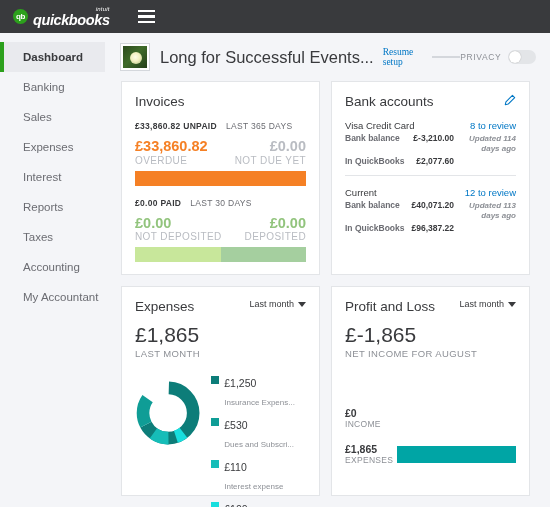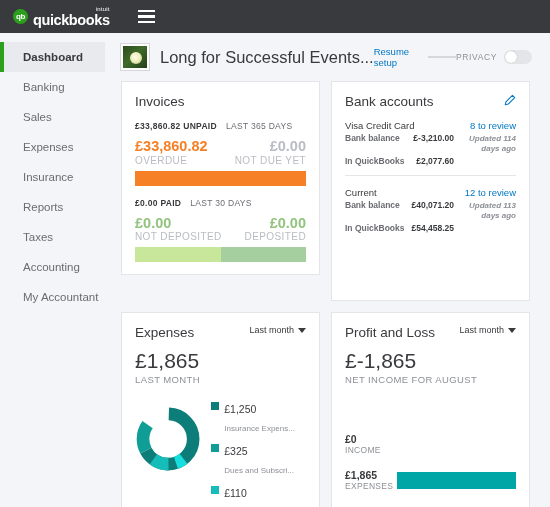--- a/index.html
+++ b/index.html
@@ -15,21 +15,21 @@
     height: 33px; background: #393a3d;
     display: flex; align-items: center; padding-left: 13px; text-align: right;
   }
   .logo { display: flex; align-items: center; gap: 5px; }
   .qb-mark {
     width: 15px; height: 15px; border-radius: 50%;
     background: #2ca01c; color: #fff; font-size: 8px; font-weight: bold;
     display: flex; align-items: center; justify-content: center;
     letter-spacing: -0.5px;
   }
-  .logo-text { display: flex; flex-direction: column; line-height: 1; }
+  .logo-text { display: flex; flex-direction: column; line-height: 1; font-style: italic; }
   .logo-intuit { font-size: 6px; color: #fff; letter-spacing: .2px; margin-bottom: 1px; }
   .logo-qb { font-size: 14.5px; color: #fff; font-weight: bold; letter-spacing: -.4px; }
   .hamburger { margin-left: 28px; display: flex; flex-direction: column; gap: 3px; cursor: pointer; }
   .hamburger span { display: block; width: 17px; height: 2.5px; background: #fff; }
 
   
   .body-wrap { display: flex; height: 474px; }
   .sidebar { width: 105px; background: #f4f5f8; padding-top: 9px; flex-shrink: 0; }
   .nav-item {
     position: relative; height: 30px; display: flex; align-items: center;
@@ -53,42 +53,42 @@
   }
   .thumb::after {
     content: ""; position: absolute; left: 7px; top: 6px;
     width: 12px; height: 12px; border-radius: 50%;
     background: radial-gradient(circle at 45% 42%, #fdfde8 0%, #f2f0c0 45%, #c9d49a 75%, #8fae64 100%);
   }
   .page-title {
     font-size: 16.5px; color: #393a3d; margin-left: 11px;
     white-space: nowrap; font-weight: normal;
   }
-  .resume-link { font-size: 9.5px; color: #0077c5; cursor: pointer; }
+  .resume-link { font-size: 9.5px; color: #0077c5; margin-left: 9px; cursor: pointer; font-family: Liberation Serif, serif; }
   .setup-bar { width: 38px; height: 2px; background: #d4d7dc; margin-left: 9px; }
   .privacy-wrap { margin-left: auto; display: flex; align-items: center; gap: 7px; padding-right: 9px; }
   .privacy-label { font-size: 8.5px; color: #8d9096; letter-spacing: .6px; }
   .toggle {
     width: 28px; height: 14px; border-radius: 7px; background: #e3e5e8;
     position: relative; cursor: pointer;
   }
   .toggle::after {
     content: ""; position: absolute; left: 1px; top: 1px;
     width: 12px; height: 12px; border-radius: 50%; background: #fff;
     box-shadow: 0 0 1px rgba(0,0,0,.35);
   }
 
   
   .grid { display: flex; flex-wrap: wrap; gap: 11px; padding-left: 8px; }
   .card {
     width: 199px; background: #fff; border: 1px solid #e3e5e8;
     padding: 12px 13px; position: relative;
   }
   .card-invoices { height: 194px; }
-  .card-bank { height: 220px; padding-bottom: 8px; }
+  .card-bank { height: 194px; padding-bottom: 8px; }
   .card-expenses { height: 210px; }
   .card-pnl { height: 210px; }
   .card-head { display: flex; align-items: flex-start; justify-content: space-between; }
   .card-title { font-size: 13.5px; color: #393a3d; font-weight: normal; }
   .pencil { cursor: pointer; }
   .range-sel { font-size: 9px; color: #393a3d; display: flex; align-items: center; gap: 4px; cursor: pointer; }
   .caret { width: 0; height: 0; border-left: 4px solid transparent; border-right: 4px solid transparent; border-top: 5px solid #393a3d; }
 
   
   .inv-meta { margin-top: 12px; font-size: 8.5px; letter-spacing: .3px; }
@@ -169,21 +169,21 @@
     <div class="nav-item">
         <span>Banking</span>
       </div>
     <div class="nav-item">
         <span>Sales</span>
       </div>
     <div class="nav-item">
         <span>Expenses</span>
       </div>
     <div class="nav-item">
-        <span>Insurance</span>
+        <span>Interest</span>
       </div>
     <div class="nav-item">
         <span>Reports</span>
       </div>
     <div class="nav-item">
         <span>Taxes</span>
       </div>
     <div class="nav-item">
         <span>Accounting</span>
       </div>
@@ -282,21 +282,21 @@
             <span class="acct-name">Current</span>
             <span class="acct-review">12 to review</span>
           </div>
           <div class="acct-line">
             <span class="acct-k">Bank balance</span>
             <span class="acct-v">£40,071.20</span>
             <span class="acct-u">Updated 113 days ago</span>
           </div>
           <div class="acct-line">
             <span class="acct-k">In QuickBooks</span>
-            <span class="acct-v">£54,458.25</span>
+            <span class="acct-v">£96,387.22</span>
             <span class="acct-u"></span>
           </div>
         </div>
 
       </div>
 
       <div class="card card-expenses">
         <div class="card-head">
           <div class="card-title">Expenses</div>
           <span class="range-sel">
@@ -320,21 +320,21 @@
             <div class="leg-item">
               <span class="swatch" style="background:#0d7d79"></span>
               <span>
                 <span class="leg-amt">£1,250</span>
                 <span class="leg-cat">Insurance Expens...</span>
               </span>
             </div>
             <div class="leg-item">
               <span class="swatch" style="background:#0f9d96"></span>
               <span>
-                <span class="leg-amt">£325</span>
+                <span class="leg-amt">£530</span>
                 <span class="leg-cat">Dues and Subscri...</span>
               </span>
             </div>
             <div class="leg-item">
               <span class="swatch" style="background:#16bdb8"></span>
               <span>
                 <span class="leg-amt">£110</span>
                 <span class="leg-cat">Interest expense</span>
               </span>
             </div>

